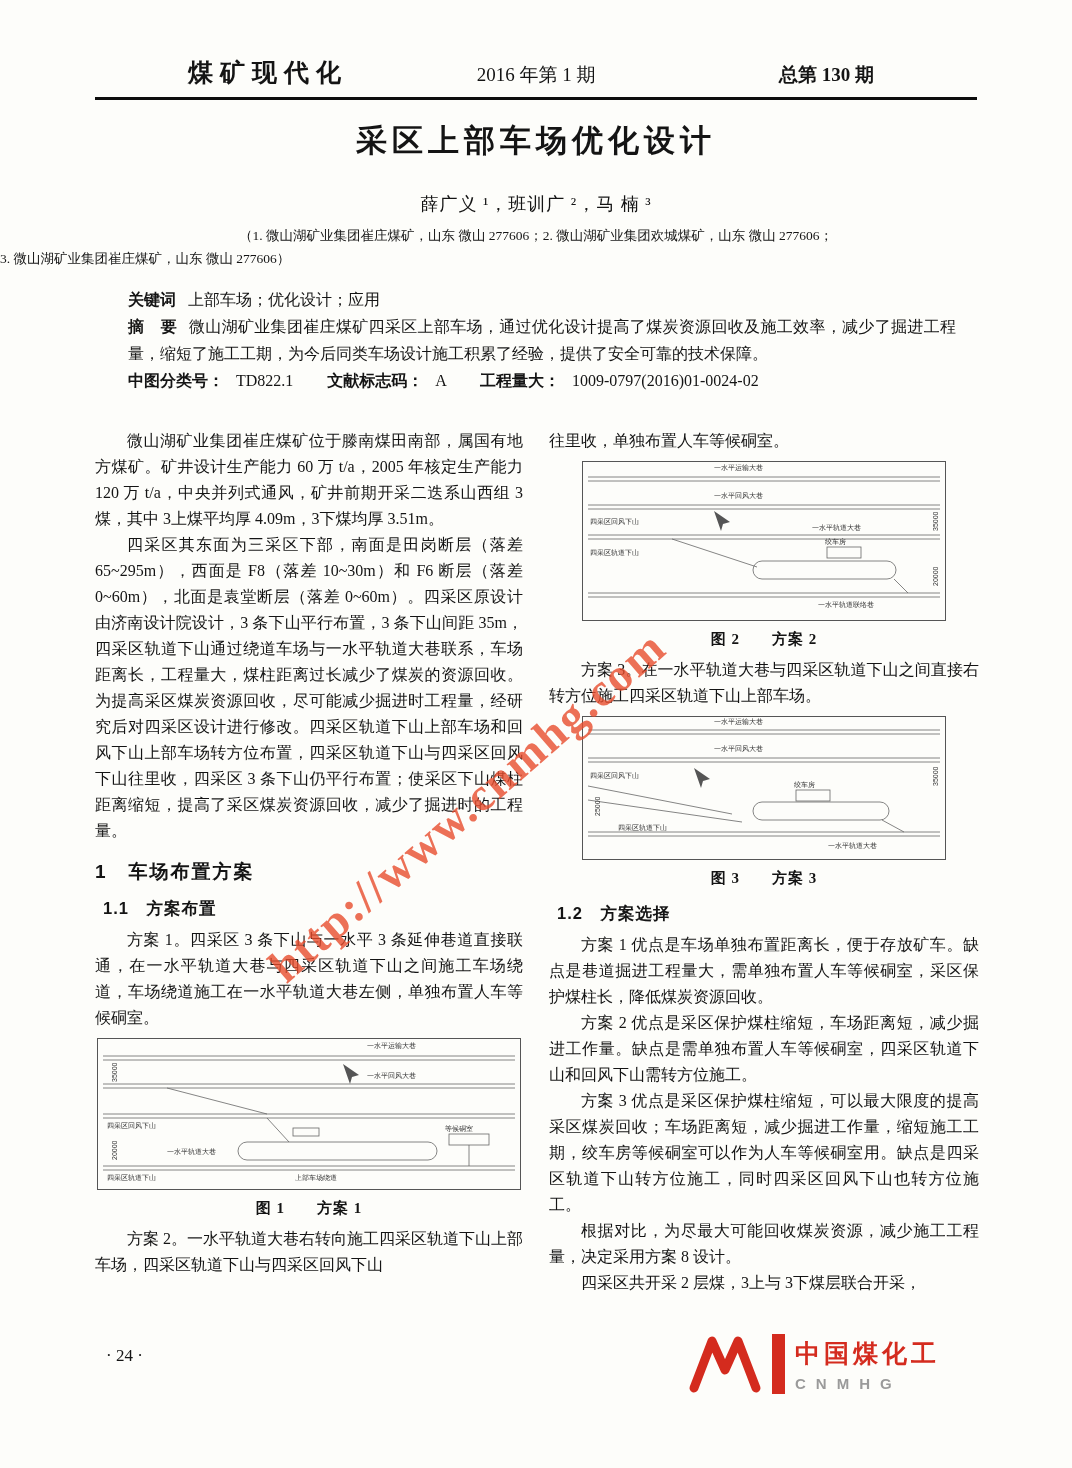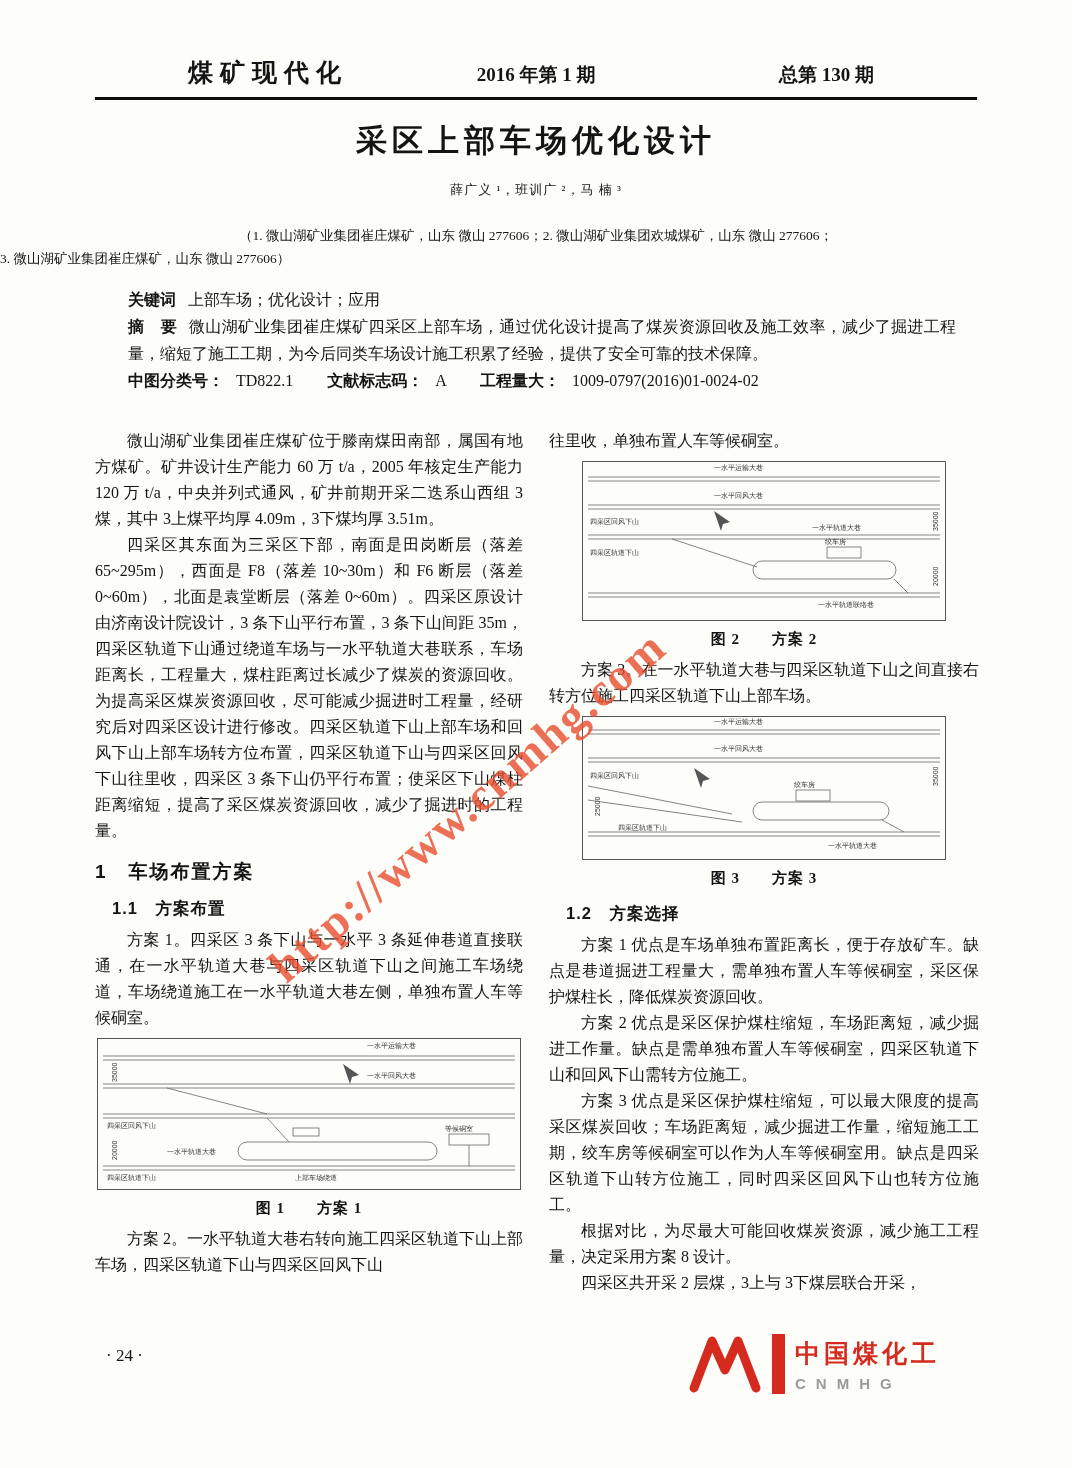--- a/index.html
+++ b/index.html
@@ -5,40 +5,40 @@
   * { margin:0; padding:0; box-sizing:border-box; }
   html,body { background:#e8e8e8; }
   body { width:1072px; }
   .page {
     position:relative; width:1072px; height:1468px; margin:0 auto;
     background:#fdfdfa; color:#141414; overflow:hidden;
     font-family:"Liberation Serif","DejaVu Serif",serif;
   }
   
   .hdr-journal { position:absolute; left:188px; top:56px; font-size:25px; font-weight:bold; letter-spacing:7px; }
-  .hdr-issue   { position:absolute; left:0; top:62px; width:100%; text-align:center; font-size:19px; font-weight:bold; }
+  .hdr-issue   { position:absolute; left:0; top:62px; width:100%; text-align:center; font-size:19px; font-weight:normal; }
   .hdr-total   { position:absolute; right:198px; top:62px; font-size:19px; font-weight:bold; }
   .hdr-rule    { position:absolute; left:95px; right:95px; top:97px; height:3px; background:#0d0d0d; }
   
   .title   { position:absolute; left:0; top:120px; width:100%; text-align:center; font-size:31px; font-weight:bold; letter-spacing:5px; }
-  .authors { position:absolute; left:0; top:181px; width:100%; text-align:center; font-size:13px; letter-spacing:1px; }
+  .authors { position:absolute; left:0; top:192px; width:100%; text-align:center; font-size:18px; letter-spacing:1px; }
   .aff1    { position:absolute; left:0; top:227px; width:100%; text-align:center; font-size:13.5px; }
   .aff2    { position:absolute; left:0; top:250px; width:100%; font-size:13.5px; }
   
   .meta { position:absolute; left:128px; right:116px; top:286px; font-size:16px; line-height:27px; text-align:justify; }
   .meta b { font-family:"Liberation Sans","DejaVu Sans",sans-serif; font-weight:bold; margin-right:12px; }
   .meta .gap { margin-left:30px; }
   
   .col { position:absolute; top:428px; width:428px; font-size:16px; line-height:26px; text-align:justify; }
   .col-left  { left:95px; }
   .col-right { left:549px; width:430px; }
   .col p { text-indent:2em; }
   .col p.noindent { text-indent:0; }
   .col h2 { font-family:"Liberation Sans","DejaVu Sans",sans-serif; font-size:19px; font-weight:bold; margin:15px 0 10px; letter-spacing:2px; }
-  .col h3 { font-family:"Liberation Sans","DejaVu Sans",sans-serif; font-size:16.5px; font-weight:bold; margin:9px 17px 6px; letter-spacing:1px; }
+  .col h3 { font-family:"Liberation Sans","DejaVu Sans",sans-serif; font-size:16.5px; font-weight:bold; margin:9px 8px 6px; letter-spacing:1px; }
   
   .figwrap { margin:7px auto 5px; }
   .figbox  { position:relative; margin:0 auto; }
   .figbox svg { display:block; }
   .fl { position:absolute; font-size:7px; line-height:8px; white-space:nowrap; color:#333;
         font-family:"Liberation Sans","DejaVu Sans",sans-serif; }
   .fl.v { transform:rotate(-90deg); transform-origin:left top; }
   .figcap { text-align:center; font-size:15px; font-weight:bold; margin-top:5px; letter-spacing:1px; }
   
   .watermark {

